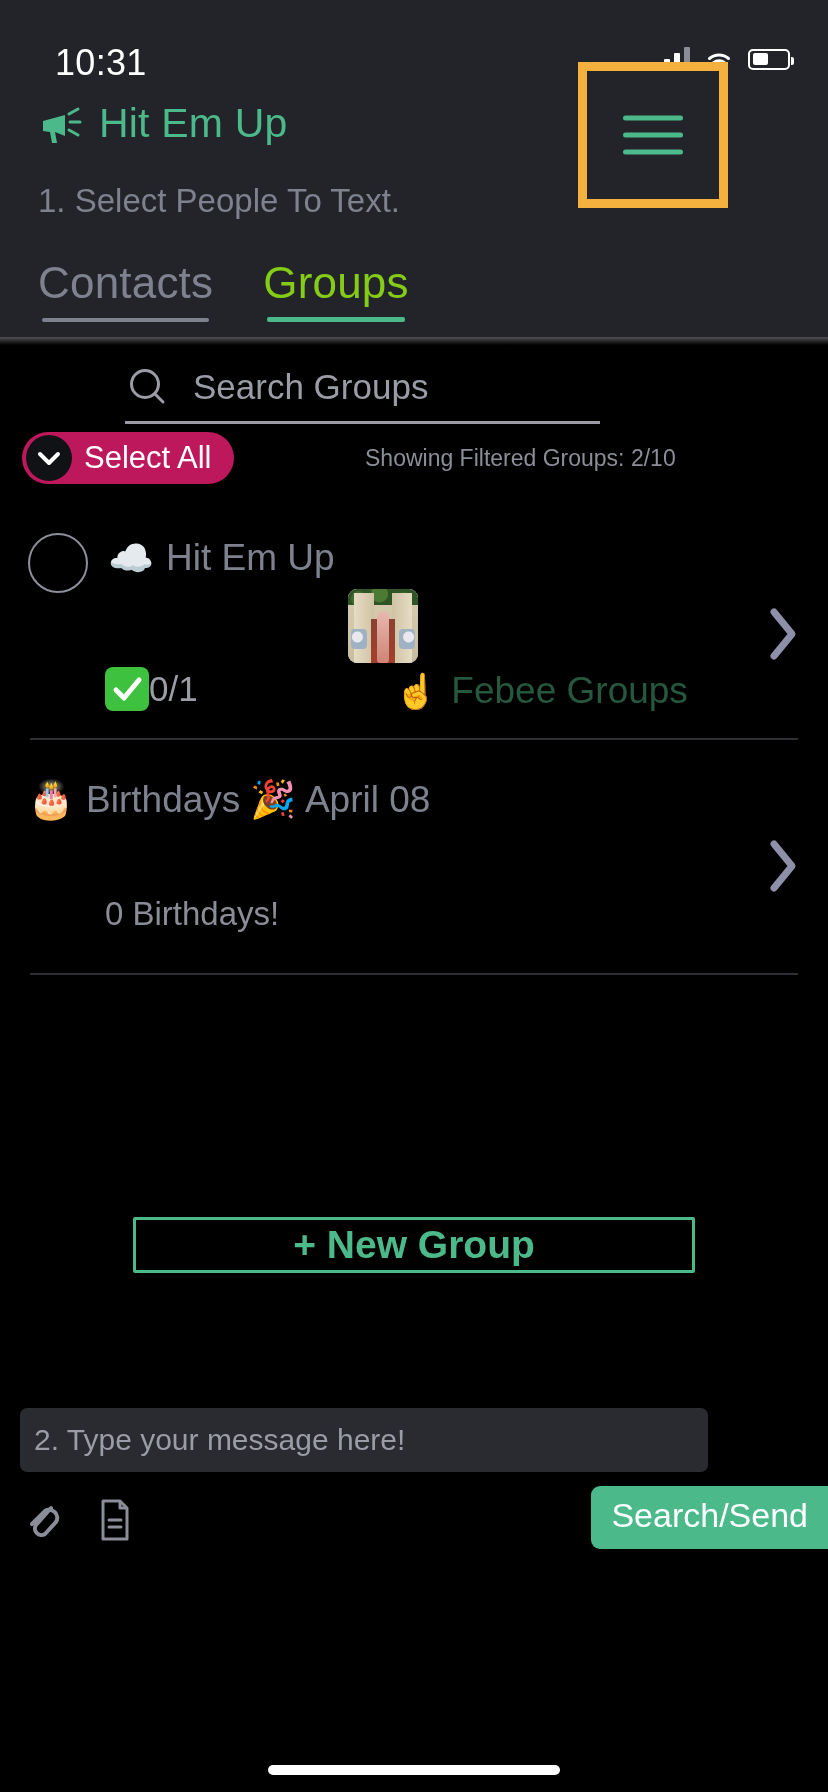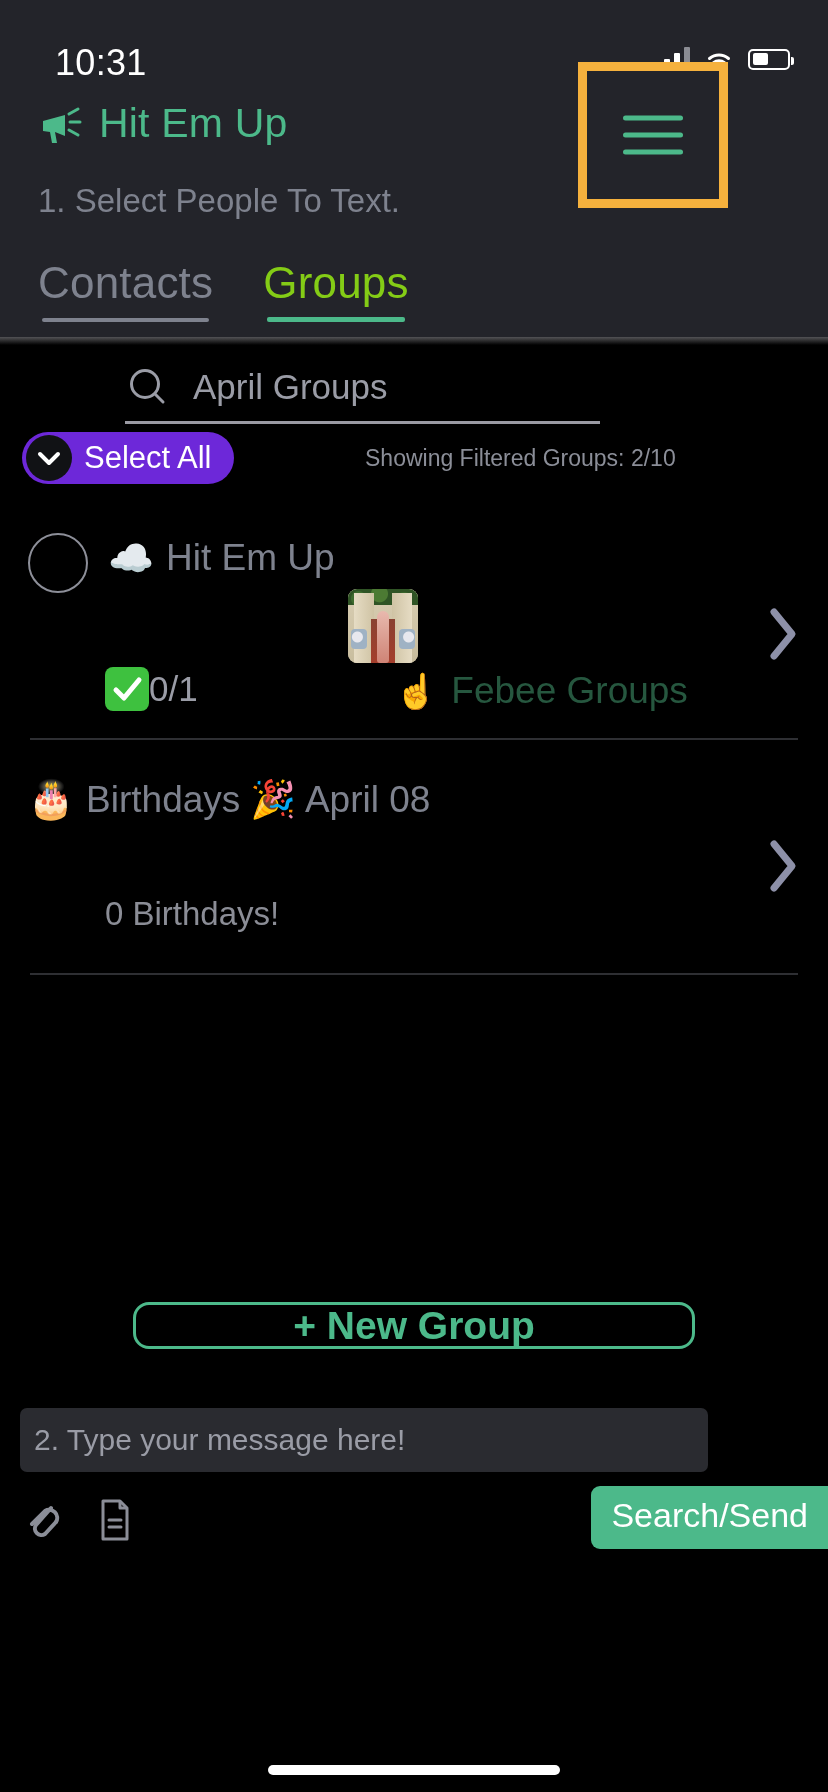--- a/index.html
+++ b/index.html
@@ -95,21 +95,21 @@
     display:flex; align-items:center; gap:22px;
     border-bottom:3px solid #9a9aa3;
   }
   .search-icon { width:46px; height:46px; flex:none; }
   .search-placeholder { color:#9a9ca6; font-size:35px; }
 
   
   .selectall {
     position:absolute; top:432px; left:22px;
     height:52px; padding:0 22px 0 4px;
-    background:#6d28d9; border-radius:26px;
+    background:#be185d; border-radius:26px;
     display:flex; align-items:center; gap:12px;
   }
   .selectall .circ {
     width:46px; height:46px; border-radius:50%; background:#111215;
     display:flex; align-items:center; justify-content:center;
   }
   .selectall .txt { color:#fff; font-size:31px; }
   .filtercount {
     position:absolute; top:432px; left:365px;
     color:#8b8e98; font-size:23px; line-height:52px;
@@ -173,23 +173,23 @@
     font-size:37px; color:#26573f;
   }
   .meta-person .emoji { font-size:34px; }
   .empty-note {
     position:absolute; left:105px;
     color:#8b8d96; font-size:33px;
   }
 
   
   .newgroup {
-    position:absolute; left:133px; top:1302px;
-    width:562px; height:47px;
-    border:3px solid #4cb98a; border-radius:16px;
+    position:absolute; left:133px; top:1217px;
+    width:562px; height:56px;
+    border:3px solid #4cb98a; border-radius:2px;
     display:flex; align-items:center; justify-content:center;
     background:transparent;
   }
   .newgroup span { color:#4cb98a; font-size:39px; font-weight:700; }
 
   
   .msgbox {
     position:absolute; left:20px; top:1408px;
     width:688px; height:64px;
     background:#2a2b30; border-radius:7px;
@@ -279,21 +279,21 @@
   </div>
   <div class="header-shadow"></div>
 
   <div class="search-wrap">
     <span class="search-icon">
       <svg viewBox="0 0 46 46" width="46" height="46">
         <circle cx="20" cy="20" r="13.5" stroke="#9a9ca6" stroke-width="3" fill="none"></circle>
         <line x1="30" y1="30" x2="38" y2="38" stroke="#9a9ca6" stroke-width="3" stroke-linecap="round"></line>
       </svg>
     </span>
-    <span class="search-placeholder">April Groups</span>
+    <span class="search-placeholder">Search Groups</span>
   </div>
 
   <div class="selectall">
     <span class="circ">
       <svg viewBox="0 0 46 46" width="46" height="46">
         <path d="M14 19 L23 28 L32 19" stroke="#fff" stroke-width="4" fill="none" stroke-linecap="round" stroke-linejoin="round"></path>
       </svg>
     </span>
     <span class="txt">Select All</span>
   </div>

